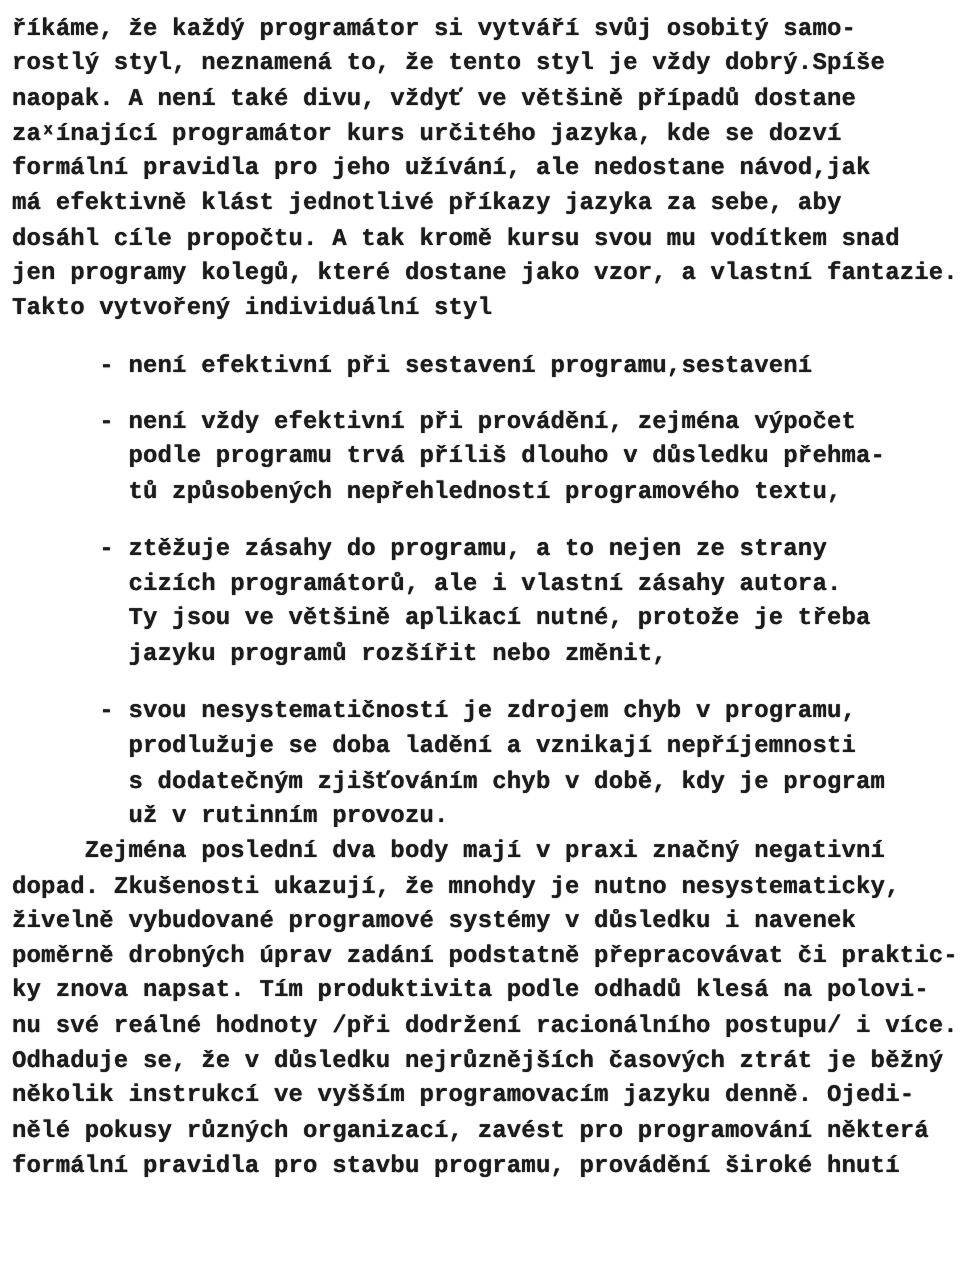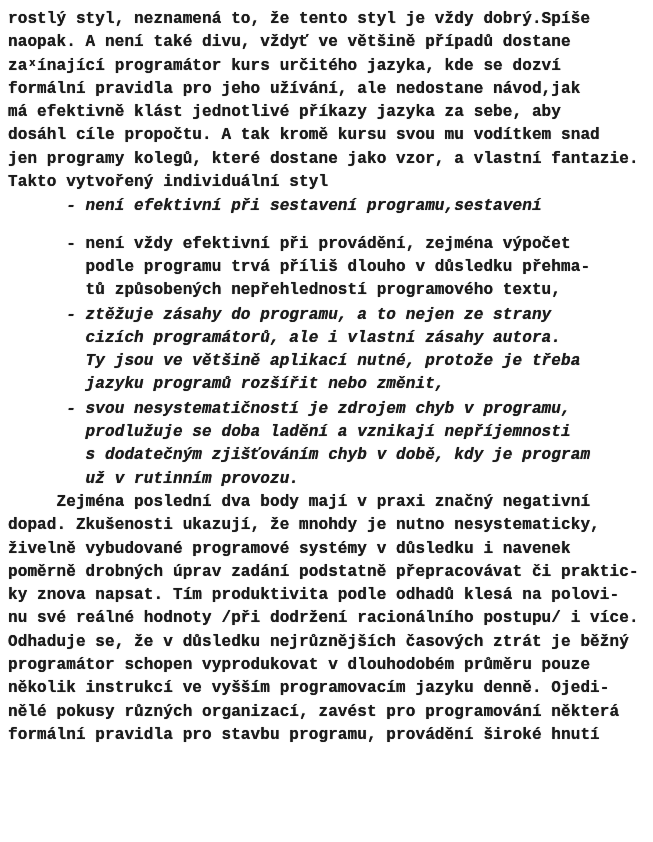--- a/index.html
+++ b/index.html
@@ -28,29 +28,30 @@
     color: var(--ink);
     text-shadow: 0 0 0.7px currentColor;
   }
   .para {
     margin: 0;
   }
   .tline {
     white-space: pre;
     height: 23.3px;
   }
-  .gap-a { margin-top: 1px; font-style: italic; }
+  .gap-a { margin-top: 15px; }
   .gap-b { margin-top: 14px; }
   .gap-c { }
 </style>
 </head>
 <body style="--ink: #1c1c1c; --paper: #ffffff;">
 
 <div class="page">
   <div class="para">
+      <div class="tline">říkáme, že každý programátor si vytváří svůj osobitý samo-</div>
       <div class="tline">rostlý styl, neznamená to, že tento styl je vždy dobrý.Spíše</div>
       <div class="tline">naopak. A není také divu, vždyť ve většině případů dostane</div>
       <div class="tline">zaˣínající programátor kurs určitého jazyka, kde se dozví</div>
       <div class="tline">formální pravidla pro jeho užívání, ale nedostane návod,jak</div>
       <div class="tline">má efektivně klást jednotlivé příkazy jazyka za sebe, aby</div>
       <div class="tline">dosáhl cíle propočtu. A tak kromě kursu svou mu vodítkem snad</div>
       <div class="tline">jen programy kolegů, které dostane jako vzor, a vlastní fantazie.</div>
       <div class="tline">Takto vytvořený individuální styl</div>
     </div>
 
@@ -79,18 +80,17 @@
     </div>
 
   <div class="para gap-c">
       <div class="tline">     Zejména poslední dva body mají v praxi značný negativní</div>
       <div class="tline">dopad. Zkušenosti ukazují, že mnohdy je nutno nesystematicky,</div>
       <div class="tline">živelně vybudované programové systémy v důsledku i navenek</div>
       <div class="tline">poměrně drobných úprav zadání podstatně přepracovávat či praktic-</div>
       <div class="tline">ky znova napsat. Tím produktivita podle odhadů klesá na polovi-</div>
       <div class="tline">nu své reálné hodnoty /při dodržení racionálního postupu/ i více.</div>
       <div class="tline">Odhaduje se, že v důsledku nejrůznějších časových ztrát je běžný</div>
-      <div class="tline">programátor schopen vyprodukovat v dlouhodobém průměru pouze</div>
       <div class="tline">několik instrukcí ve vyšším programovacím jazyku denně. Ojedi-</div>
       <div class="tline">nělé pokusy různých organizací, zavést pro programování některá</div>
       <div class="tline">formální pravidla pro stavbu programu, provádění široké hnutí</div>
     </div>
 </div>
 
 </body></html>

